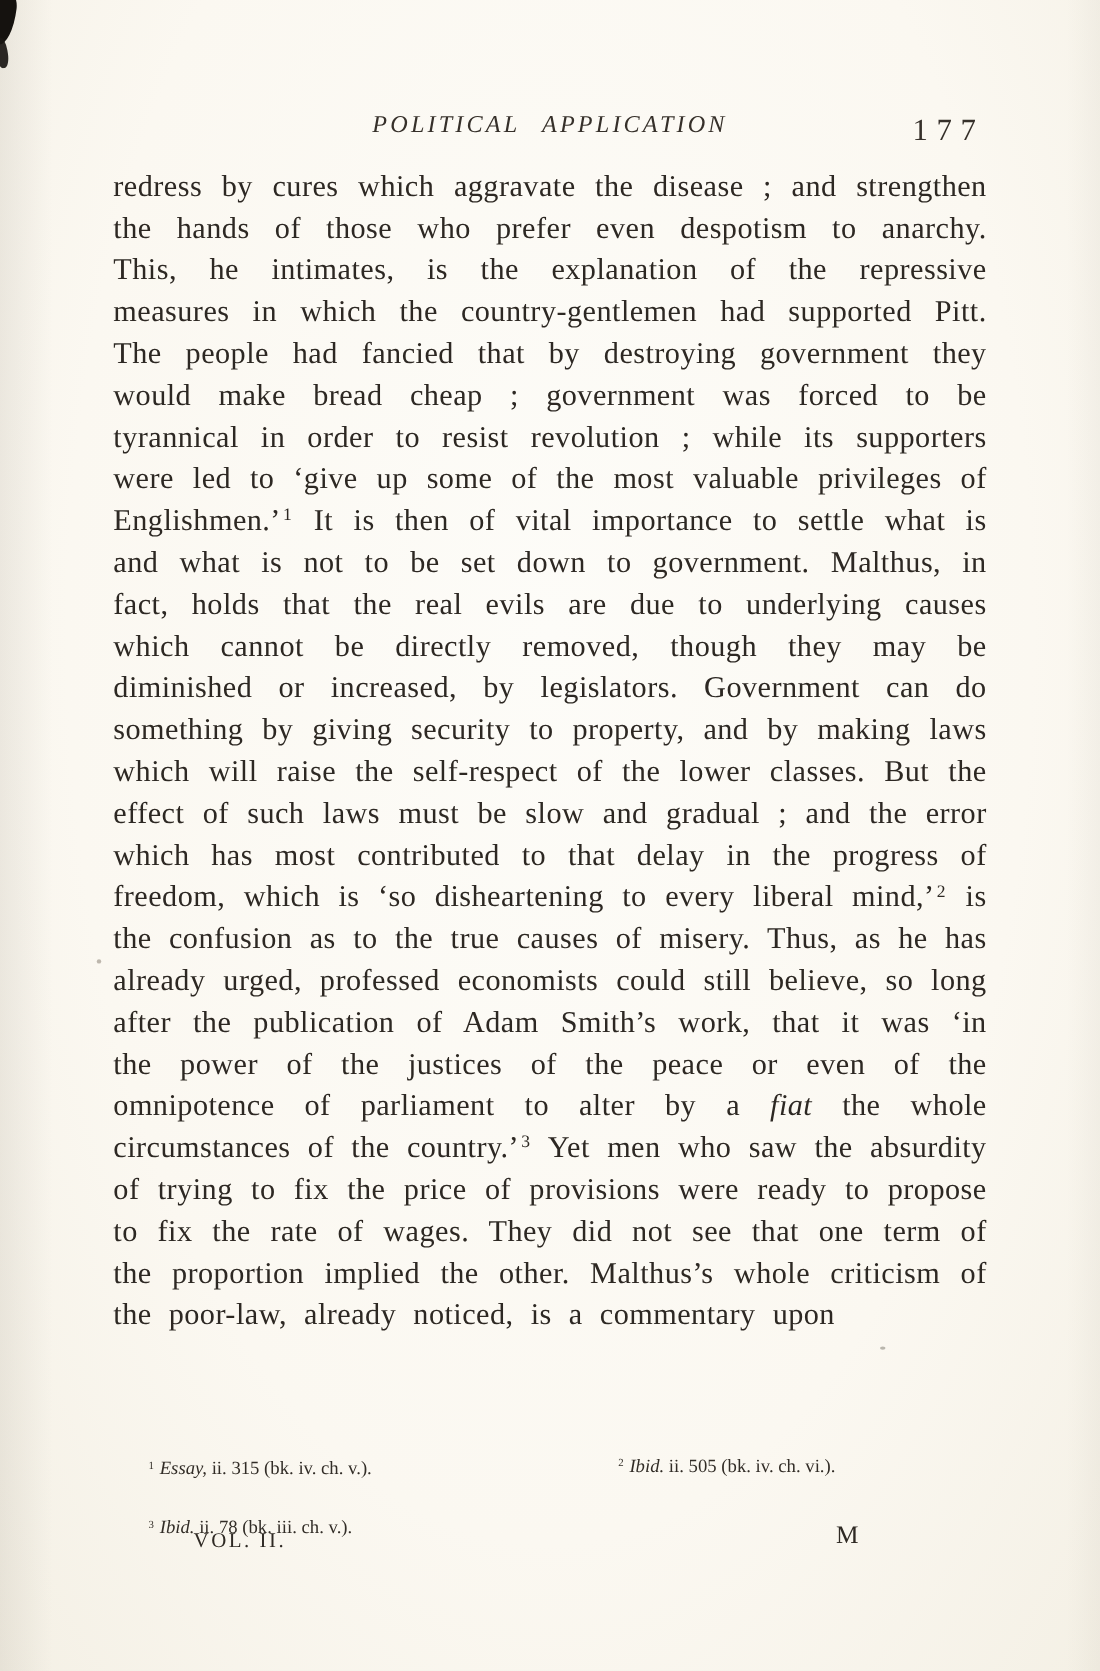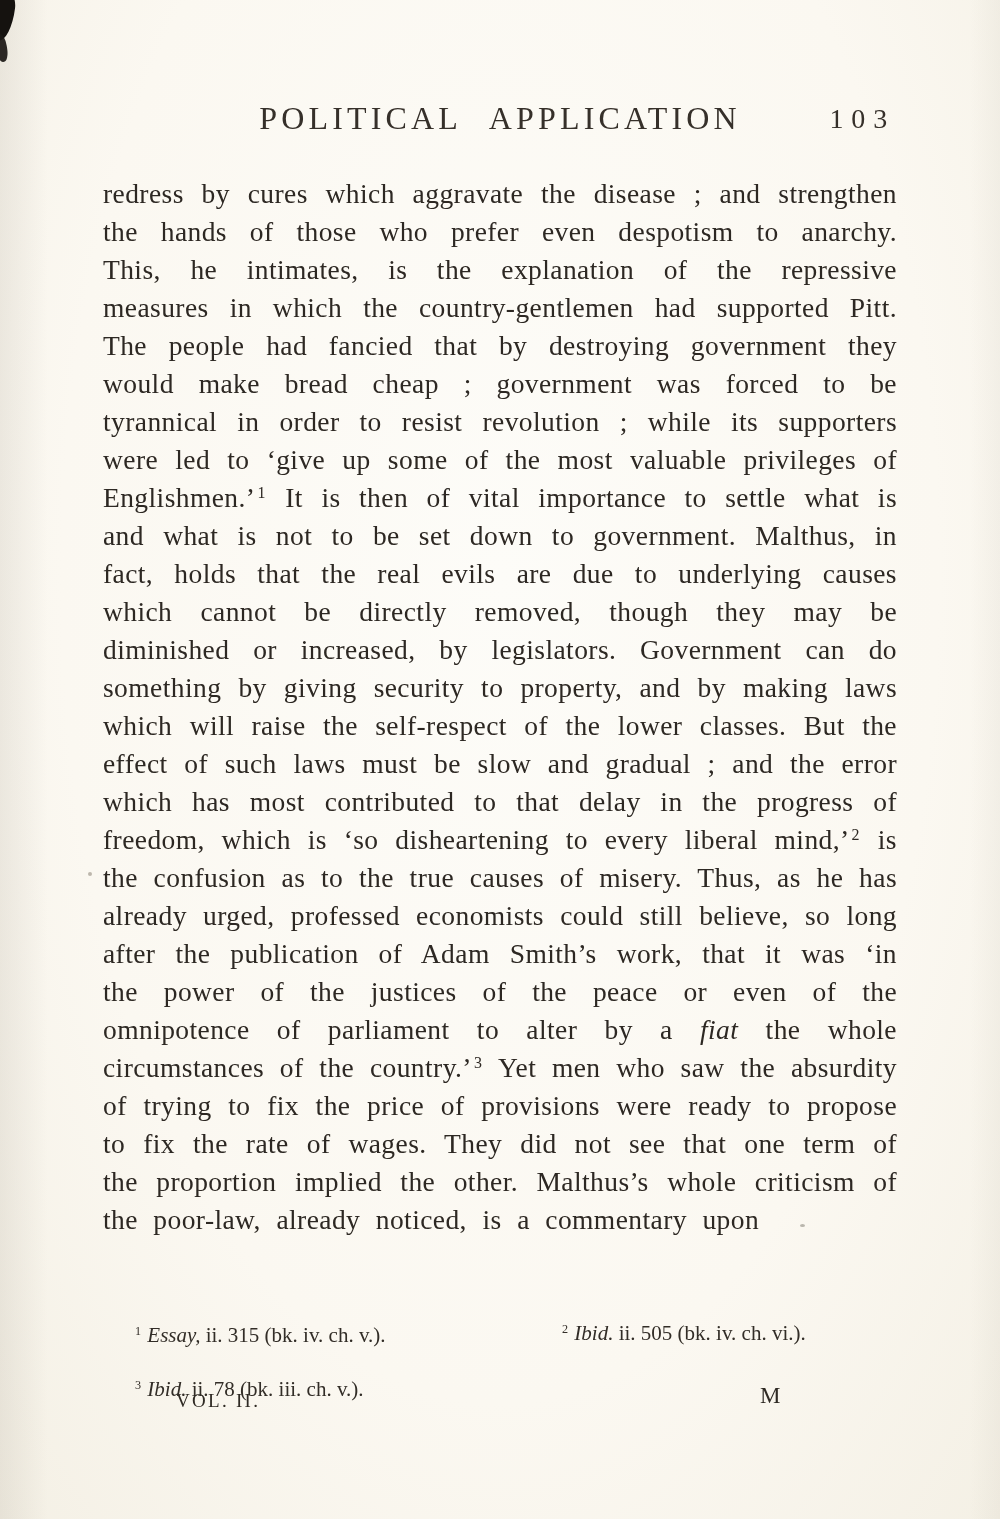--- a/index.html
+++ b/index.html
@@ -28,44 +28,44 @@
     background:#1a1713; border-radius:45%; transform:rotate(-9deg); opacity:.92; }
   .speck-1 { position:absolute; left:88px; top:872px; width:4px; height:4px;
     background:#8a8274; border-radius:50%; opacity:.55; }
   .speck-2 { position:absolute; left:800px; top:1224px; width:5px; height:3px;
     background:#6b655c; border-radius:50%; opacity:.45; }
 
   
   .running-head { position:absolute; top:100px; left:105px; right:105px; height:42px; }
   .head-title {
     position:absolute; left:0; right:0; text-align:center;
-    font-size:32px; letter-spacing:0.13em; word-spacing:0.55em; color:#36302a;
+    font-size:22px; letter-spacing:0.13em; word-spacing:0.55em; color:#36302a;font-style:italic;
   }
   .page-number {
     position:absolute; right:0; top:3px;
     font-size:28px; letter-spacing:0.28em; color:#36302a;
   }
 
   
-  .body-text { position:absolute; top:150px; left:103px; width:794px;margin-top:25px; }
+  .body-text { position:absolute; top:150px; left:103px; width:794px; }
   .paragraph {
     margin:0;
     font-size:27.5px; line-height:38px;
     text-align:justify;
     word-spacing:0.30em; letter-spacing:0.015em;
     color:#2d2823;
   }
   .paragraph sup, .footnote sup {
     font-size:0.58em; line-height:0; vertical-align:baseline;
     position:relative; top:-0.55em; margin-left:2px; margin-right:1px;
   }
   .paragraph i { font-style:italic; }
 
   
-  .footnote { position:absolute; margin:0; font-size:21px; line-height:30px; color:#322d27; white-space:nowrap; }
+  .footnote { position:absolute; margin:0; font-size:17px; line-height:30px; color:#322d27; white-space:nowrap; }
   .fn-1 { left:133px; top:1320px; }
   .fn-2 { left:560px; top:1318px; }
   .fn-3 { left:133px; top:1358px;margin-top:16px; }
   .footnote i { font-style:italic; }
 
   
   .volume-label { position:absolute; left:176px; top:1390px; font-size:19px; letter-spacing:0.12em; color:#2f2a24; }
   .signature-mark { position:absolute; left:760px; top:1383px; font-size:23px; letter-spacing:0.05em; color:#2f2a24; }
 </style>
 </head>
@@ -73,21 +73,21 @@
 
 <div class="page">
 
   <div class="artifact-a"></div>
   <div class="artifact-b"></div>
   <div class="speck-1"></div>
   <div class="speck-2"></div>
 
   <header class="running-head">
     <span class="head-title">POLITICAL APPLICATION</span>
-    <span class="page-number">103</span>
+    <span class="page-number">177</span>
   </header>
 
   <main class="body-text">
     <p class="paragraph"><span>redress by cures which aggravate the disease&nbsp;; and strengthen the hands of those who prefer even despotism to anarchy.  This, he intimates, is the explanation of the repressive measures in which the country-gentlemen had supported Pitt.  The people had fancied that by destroying government they would make bread cheap&nbsp;; government was forced to be tyrannical in order to resist revolution&nbsp;; while its supporters were led to ‘give up some of the most valuable privileges of Englishmen.’</span><sup>1</sup><span> It is then of vital importance to settle what is and what is not to be set down to government.  Malthus, in fact, holds that the real evils are due to underlying causes which cannot be directly removed, though they may be diminished or increased, by legislators.  Government can do something by giving security to property, and by making laws which will raise the self-respect of the lower classes.  But the effect of such laws must be slow and gradual&nbsp;; and the error which has most contributed to that delay in the progress of freedom, which is ‘so disheartening to every liberal mind,’</span><sup>2</sup><span> is the confusion as to the true causes of misery.  Thus, as he has already urged, professed economists could still believe, so long after the publication of Adam Smith’s work, that it was ‘in the power of the justices of the peace or even of the omnipotence of parliament to alter by a </span><i>fiat</i><span> the whole circumstances of the country.’</span><sup>3</sup><span> Yet men who saw the absurdity of trying to fix the price of provisions were ready to propose to fix the rate of wages.  They did not see that one term of the proportion implied the other.  Malthus’s whole criticism of the poor-law, already noticed, is a commentary upon</span></p>
   </main>
 
   <section>
     <p class="footnote fn-1"><sup>1</sup> <i>Essay,</i><span> ii. 315 (bk. iv. ch. v.).</span></p>
     <p class="footnote fn-2"><sup>2</sup> <i>Ibid.</i><span> ii. 505 (bk. iv. ch. vi.).</span></p>
     <p class="footnote fn-3"><sup>3</sup> <i>Ibid.</i><span> ii. 78 (bk. iii. ch. v.).</span></p>

